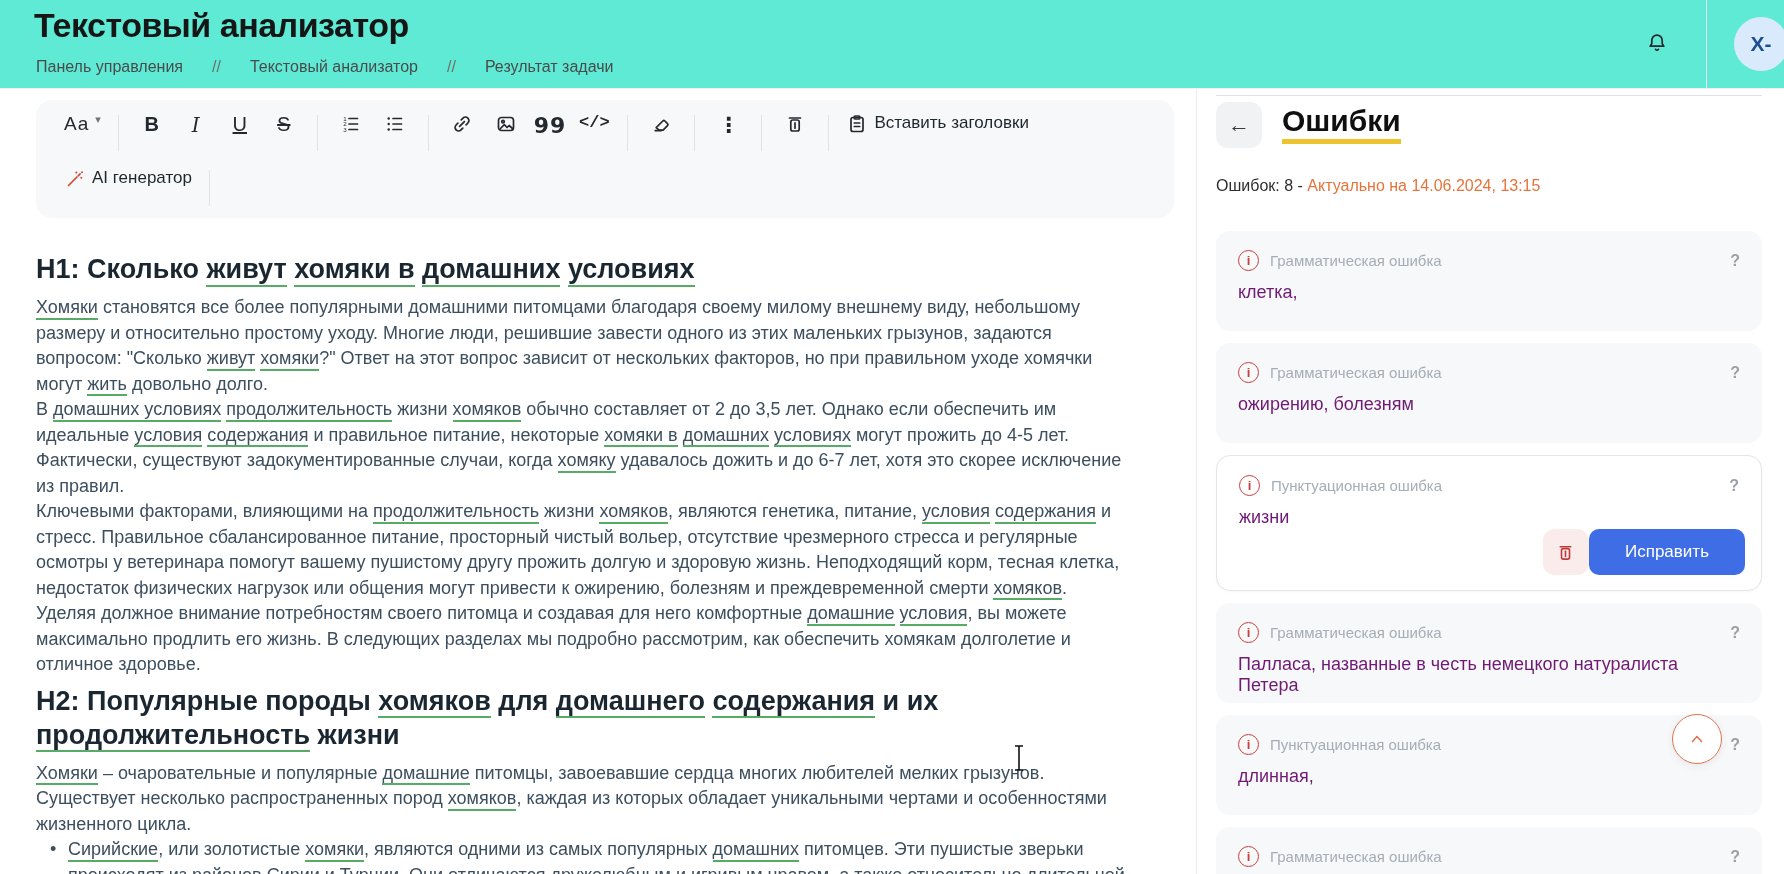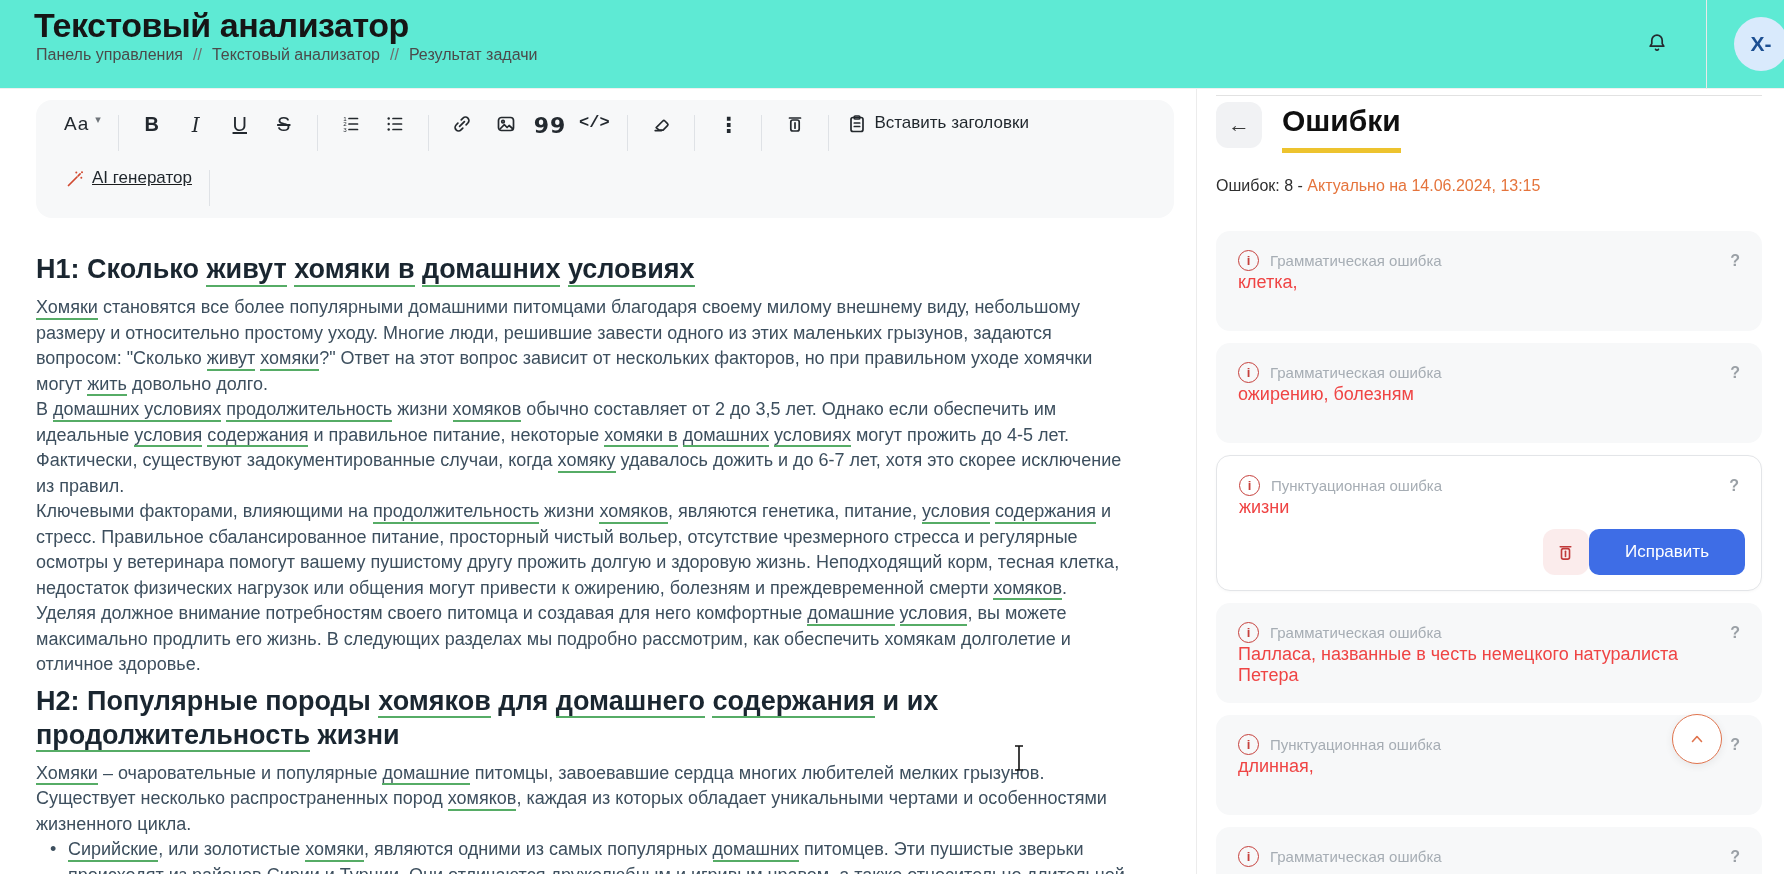--- a/index.html
+++ b/index.html
@@ -6,33 +6,33 @@
   html,body { margin:0; padding:0; }
   body {
     width:1784px; height:874px; overflow:hidden; position:relative;
     background:#ffffff;
     font-family:"Liberation Sans","DejaVu Sans",sans-serif;
     color:#1c1c1c;
   }
   
   .header { position:absolute; left:0; top:0; width:1784px; height:89px; background:#5eead4; border-bottom:1px solid #f0f0f0; }
   .page-title { position:absolute; left:34px; top:6px; font-size:34px; font-weight:800; letter-spacing:-0.5px; color:#161616; }
-  .crumbs { position:absolute; left:36px; top:46px; font-size:16px; color:#4b4b4b; display:flex; gap:10px; align-items:center; }
+  .crumbs { position:absolute; left:36px; top:58px; font-size:16px; color:#4b4b4b; display:flex; gap:29px; align-items:center; }
   .crumb { cursor:pointer; }
   .crumb-sep { color:#6e6e6e; }
   .bell-btn { position:absolute; left:1636px; top:22px; width:42px; height:42px; background:none; border:none; cursor:pointer; display:flex; align-items:center; justify-content:center; }
   .hdr-vdiv { position:absolute; left:1706px; top:0; width:1px; height:89px; background:#e9e9e9; }
   .avatar { position:absolute; left:1734px; top:17px; width:54px; height:54px; border-radius:50%; background:#d9eafc; color:#1c4f92; font-weight:700; font-size:21px; display:flex; align-items:center; justify-content:center; cursor:pointer; }
   
   .content-vdiv { position:absolute; left:1196px; top:89px; width:1px; height:785px; background:#ececec; }
   .main { position:absolute; left:0; top:89px; width:1196px; height:785px; overflow:hidden; }
   
   .toolbar { position:absolute; left:36px; top:11px; width:1138px; background:#f7f8f9; border-radius:16px; padding:4px 8px; }
   .trow { display:flex; align-items:center; height:58px; padding:0 14px; }
-  .trow2 { height:52px;text-decoration:underline; }
+  .trow2 { height:52px; }
   .tbtn { min-width:44px; height:40px; padding:0 6px; background:none; border:none; cursor:pointer; display:flex; align-items:flex-start; justify-content:center; gap:6px; color:#23292f; font-family:inherit; border-radius:8px; }
   .tdiv { width:1px; height:36px; background:#dfe2e6; margin:0 11px; flex:none; }
   .tb-aa { font-size:19px; color:#23292f; letter-spacing:1px; }
   .tb-caret { font-size:11px; color:#6f7artifact4;} .tb-caret { color:#6f747a; }
   .tb-b { font-weight:700; font-size:20px; }
   .tb-i { font-style:italic; font-family:"DejaVu Serif","Liberation Serif",serif; font-size:20px; }
   .tb-u { text-decoration:underline; font-size:20px; }
   .tb-s { text-decoration:line-through; font-size:20px; }
   .tb-quote { font-weight:700; font-size:22px; letter-spacing:1px; font-family:"DejaVu Sans",sans-serif; }
   .tb-code { font-weight:600; font-size:17px; font-family:"Liberation Mono","DejaVu Sans Mono",monospace; }
@@ -51,31 +51,31 @@
   ul.edlist { margin:0; padding:0 0 0 14px; list-style:none; }
   ul.edlist li { position:relative; padding-left:18px; }
   ul.edlist li::before { content:"•"; position:absolute; left:0; top:0; color:#3d4f5e; }
   .kw { border-bottom:2.5px solid #56ac66; padding-bottom:0.5px; }
   .text-cursor { position:absolute; left:1012px; top:744px; }
   
   .panel { position:absolute; left:1197px; top:89px; width:587px; height:785px; overflow:hidden; }
   .panel-topline { position:absolute; left:19px; top:6px; width:546px; height:1px; background:#e2e2e2; }
   .phead { position:absolute; left:19px; top:13px; display:flex; align-items:flex-start; gap:20px; }
   .back-btn { width:46px; height:46px; border-radius:12px; background:#f1f2f4; border:none; cursor:pointer; font-size:22px; color:#3a3a3a; display:flex; align-items:center; justify-content:center; }
-  .ptitle { font-size:30px; font-weight:800; color:#0f0f0f; border-bottom:5px solid #edc32e; padding-bottom:10px; margin-top:2px; }
+  .ptitle { font-size:30px; font-weight:800; color:#0f0f0f; border-bottom:5px solid #edc32e; padding-bottom:1px; margin-top:2px; }
   .pmeta { position:absolute; left:19px; top:88px; font-size:16px; color:#2e2e2e; }
   .pmeta .orange { color:#e5743c; }
   .cards { position:absolute; left:19px; top:142px; width:546px; display:flex; flex-direction:column; gap:12px; }
   .ecard { background:#f7f8f9; border-radius:14px; padding:19px 22px; height:100px; flex:none; position:relative; }
   .ecard.active { background:#ffffff; border:1px solid #e3e5e8; height:136px; box-shadow:0 1px 3px rgba(0,0,0,0.03); }
   .ehead { display:flex; align-items:center; gap:11px; }
   .einfo { width:21px; height:21px; flex:none; border:1.8px solid #c6403c; border-radius:50%; color:#c6403c; font-weight:700; font-size:13px; display:flex; align-items:center; justify-content:center; }
   .etype { color:#a6adb4; font-size:15px; flex:1; }
   .ehelp { color:#9aa0a6; font-size:16px; font-weight:700; cursor:pointer; }
-  .etext { margin-top:1px; color:#ef4444; font-size:18px; }
+  .etext { margin-top:11px; color:#701a75; font-size:18px; }
   .ebtns { position:absolute; right:16px; bottom:15px; display:flex; align-items:center;border-radius:21px; }
   .edel { width:46px; height:46px; border-radius:12px; background:#fbecec; border:none; cursor:pointer; display:flex; align-items:center; justify-content:center; }
   .edel svg { width:21px; height:21px; stroke:#c13a3a; fill:none; stroke-width:1.7; stroke-linecap:round; }
   .efix { height:46px; padding:0 36px; border-radius:10px; background:#3e6de6; color:#fff; font-size:17px; border:none; cursor:pointer; font-family:inherit; }
   .scroll-top { position:absolute; left:1672px; top:714px; width:50px; height:50px; border-radius:50%; background:#fff; border:1.5px solid #e0744e; cursor:pointer; display:flex; align-items:center; justify-content:center; box-shadow:0 2px 8px rgba(0,0,0,0.07); }
   .scroll-top svg { width:20px; height:20px; stroke:#e0744e; fill:none; stroke-width:1.6; stroke-linecap:round; stroke-linejoin:round; }
 </style>
 </head>
 <body>
 

